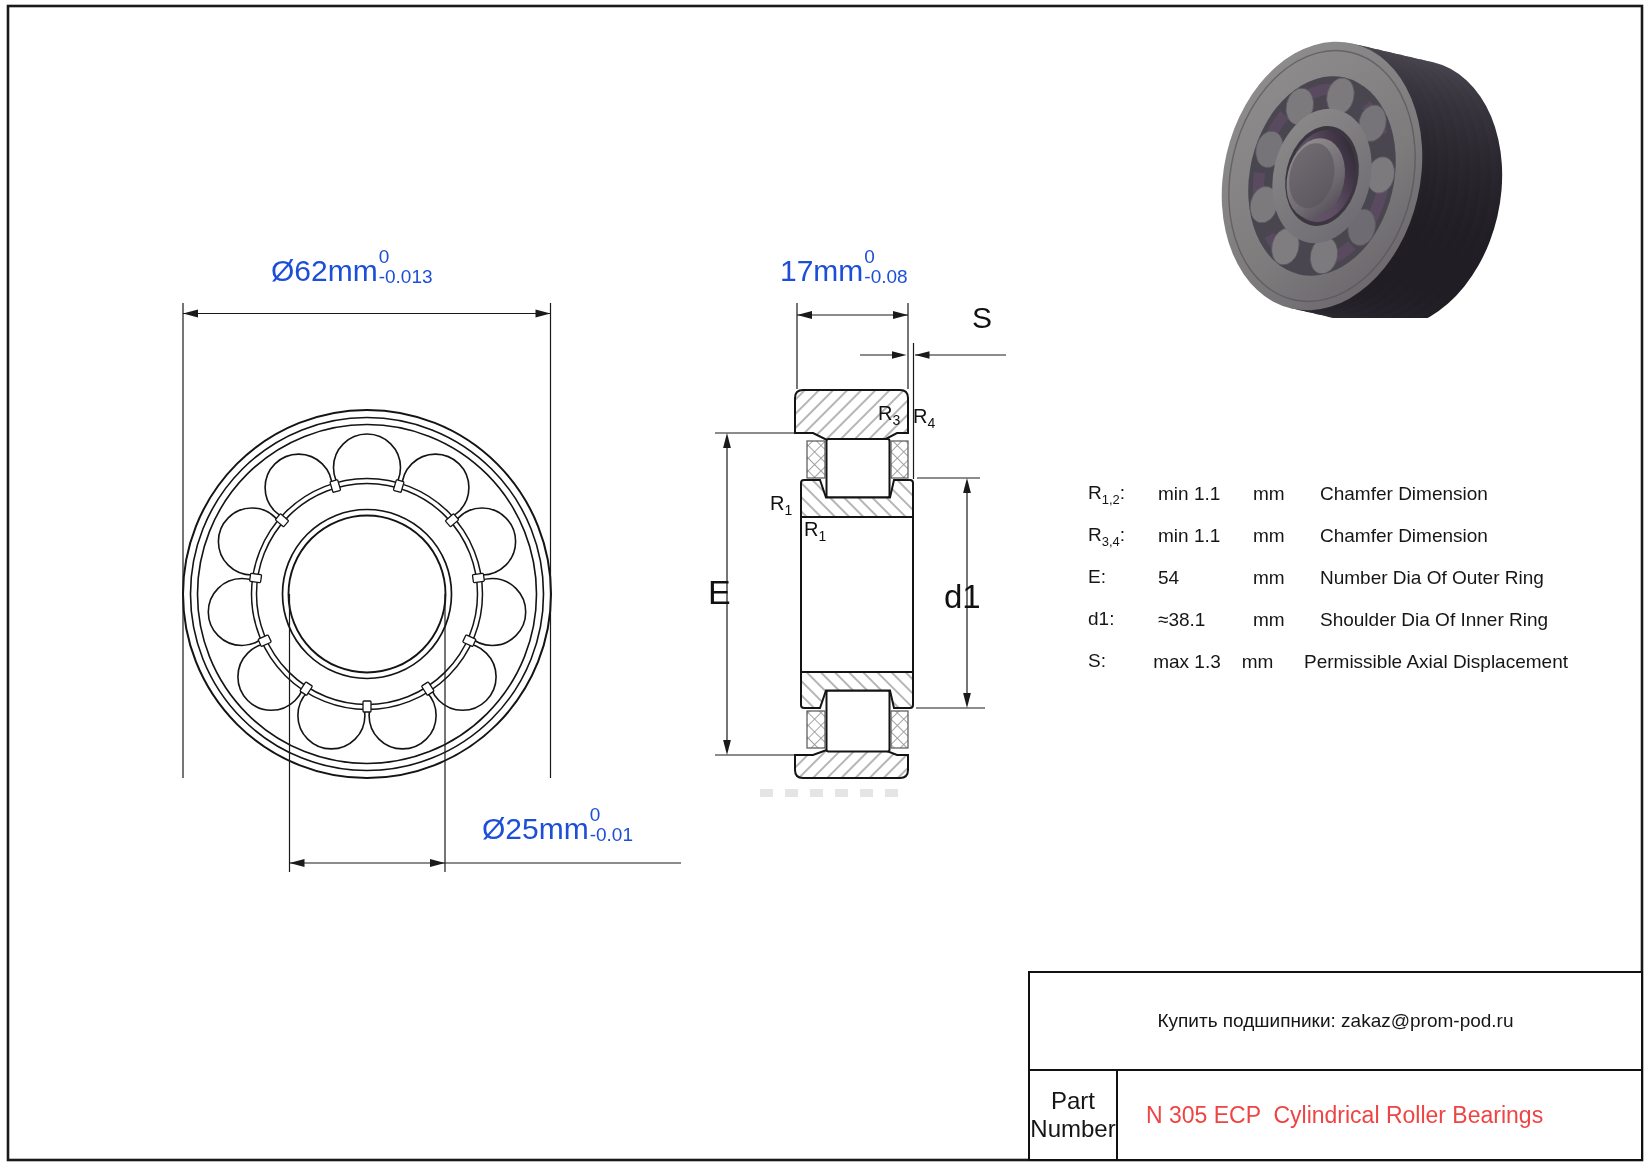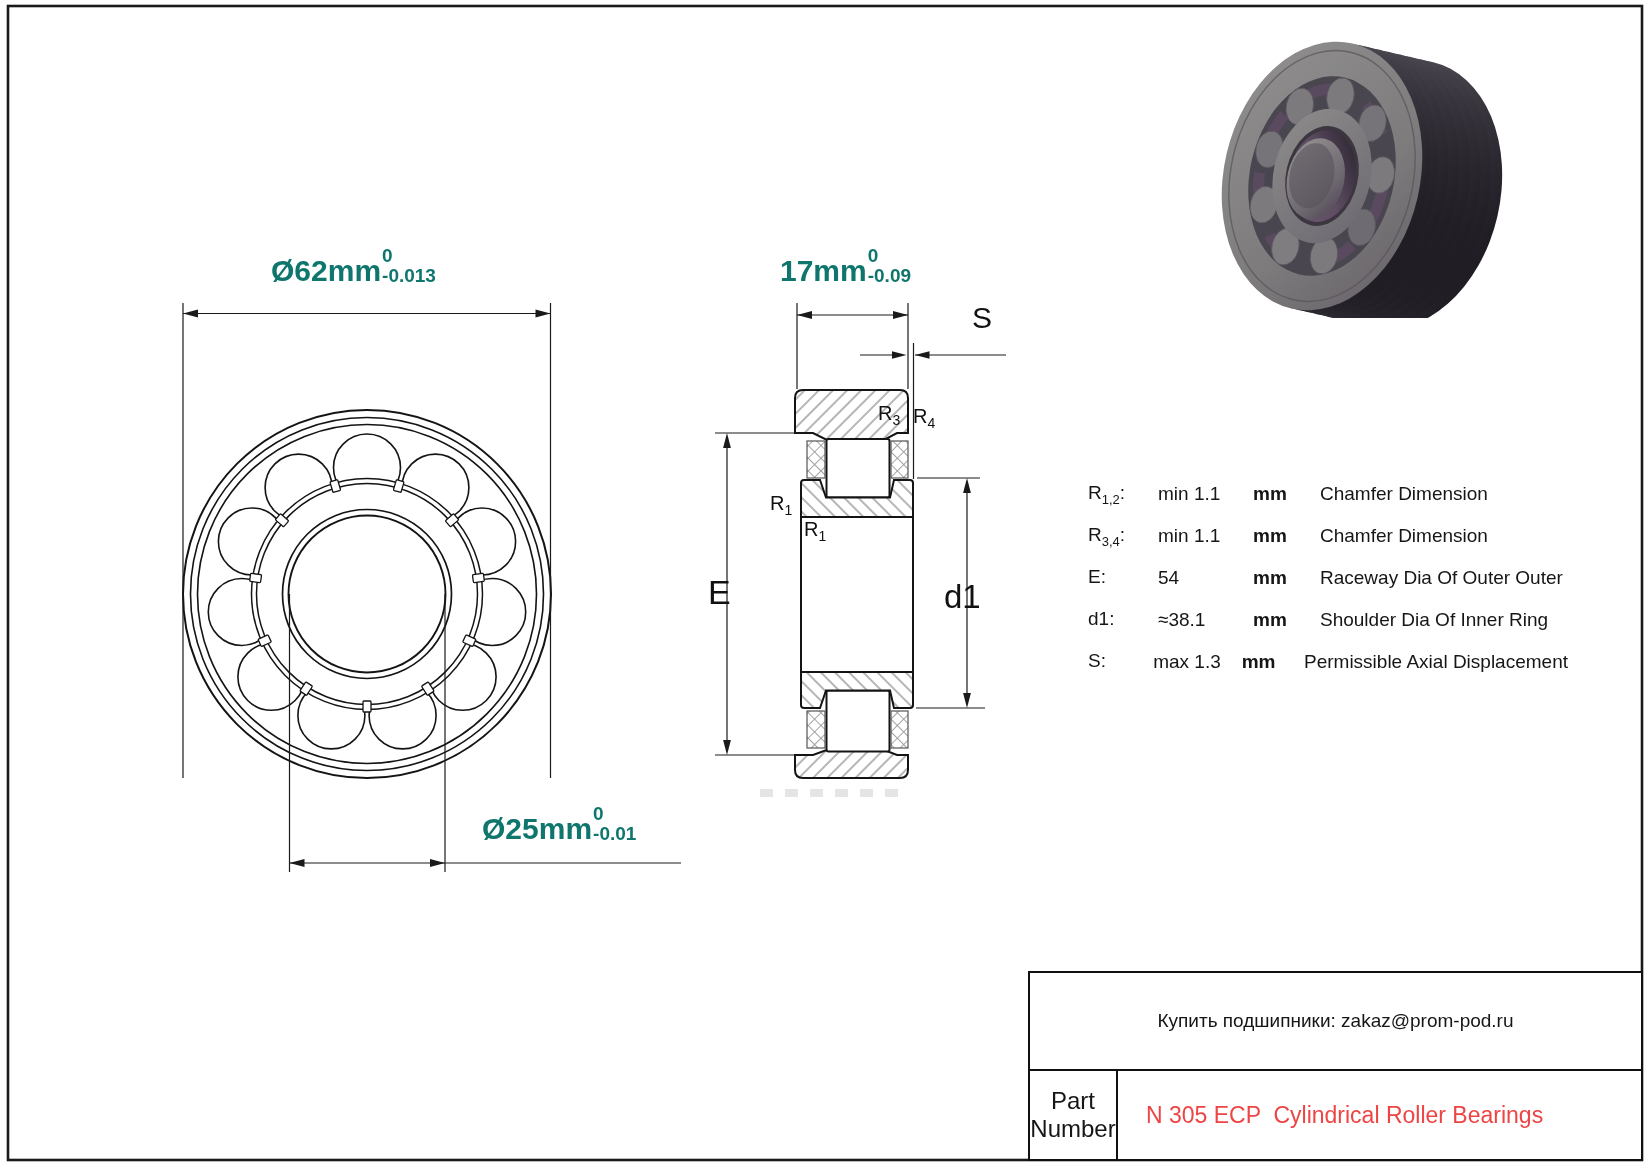--- a/index.html
+++ b/index.html
@@ -1,31 +1,31 @@
 <!DOCTYPE html>
 <html><head>
 <meta charset="utf-8">
 <style>
   html,body{margin:0;padding:0;background:#ffffff;}
   body{width:1649px;height:1167px;position:relative;font-family:"Liberation Sans",sans-serif;color:#111;overflow:hidden;}
   .abs{position:absolute;}
   svg{display:block;}
   
-  .dimblock{display:flex;align-items:center;font-size:30px;line-height:1;white-space:nowrap;color:#0f766e;font-weight:bold;}
+  .dimblock{display:flex;align-items:flex-end;font-size:30px;line-height:1;white-space:nowrap;color:#1d4ed8;}
   .tolstack{display:inline-flex;flex-direction:column;align-items:flex-start;font-size:19px;line-height:1.02;margin-top:-11px;margin-left:1px;}
   .biglabel{font-size:34px;line-height:1;color:#111;}
   .medlabel{font-size:30px;line-height:1;color:#111;}
   .rlabel{font-size:20px;line-height:1;color:#111;white-space:nowrap;}
   .rlabel sub{font-size:14px;}
   
   .spec{left:1088px;top:473px;width:480px;}
   .spec-row{display:flex;height:42px;align-items:center;font-size:19px;color:#161616;}
   .spec-row .c1{width:70px;}
   .spec-row .c2{width:95px;}
-  .spec-row .c3{width:67px;font-weight:bold;}
+  .spec-row .c3{width:67px;}
   .spec-row .c4{flex:1;white-space:nowrap;}
   .spec-row sub{font-size:13px;}
   
   .tblock{left:1028px;top:971px;width:615px;height:190px;border:2px solid #111;box-sizing:border-box;background:#fff;}
   .tblock .row1{height:98px;border-bottom:2px solid #111;box-sizing:border-box;display:flex;align-items:center;justify-content:center;font-size:19px;color:#161616;}
   .tblock .row2{display:flex;height:88px;}
   .tblock .cell-label{width:88px;border-right:2px solid #111;box-sizing:border-box;display:flex;align-items:center;justify-content:center;text-align:center;font-size:24px;line-height:1.18;color:#161616;}
   .tblock .cell-value{flex:1;display:flex;align-items:center;font-size:23px;color:#ef4444;padding-left:28px;white-space:pre;}
   .watermark{left:760px;top:789px;width:150px;height:8px;opacity:.55;
     background:repeating-linear-gradient(90deg,#cfcfcf 0 13px,transparent 13px 25px);}
@@ -183,21 +183,21 @@
     <span class="tolstack">
       <span>0</span>
       <span>-0.01</span>
     </span>
 </div>
 
 <div class="abs dimblock" style="left:780px;top:256px">
   <span>17mm</span>
     <span class="tolstack">
       <span>0</span>
-      <span>-0.09</span>
+      <span>-0.08</span>
     </span>
 </div>
 
 <div class="abs medlabel" style="left:972px;top:303px">S</div>
 <div class="abs biglabel" style="left:708px;top:575px">E</div>
 <div class="abs" style="left:944px;top:580px;font-size:33px;line-height:1">d1</div>
 
 <div class="abs rlabel" style="left:878px;top:403px"><span>R</span><sub>3</sub></div>
 <div class="abs rlabel" style="left:913px;top:406px"><span>R</span><sub>4</sub></div>
 <div class="abs rlabel" style="left:770px;top:493px"><span>R</span><sub>1</sub></div>
@@ -215,21 +215,21 @@
   <div class="spec-row">
     <span class="c1"><span>R</span><sub>3,4</sub><span>:</span></span>
     <span class="c2">min 1.1</span>
     <span class="c3">mm</span>
     <span class="c4">Chamfer Dimension</span>
   </div>
   <div class="spec-row">
     <span class="c1"><span>E</span><sub></sub><span>:</span></span>
     <span class="c2">54</span>
     <span class="c3">mm</span>
-    <span class="c4">Raceway Dia Of Outer Outer</span>
+    <span class="c4">Number Dia Of Outer Ring</span>
   </div>
   <div class="spec-row">
     <span class="c1"><span>d1</span><sub></sub><span>:</span></span>
     <span class="c2">≈38.1</span>
     <span class="c3">mm</span>
     <span class="c4">Shoulder Dia Of Inner Ring</span>
   </div>
   <div class="spec-row">
     <span class="c1"><span>S</span><sub></sub><span>:</span></span>
     <span class="c2">max 1.3</span>

